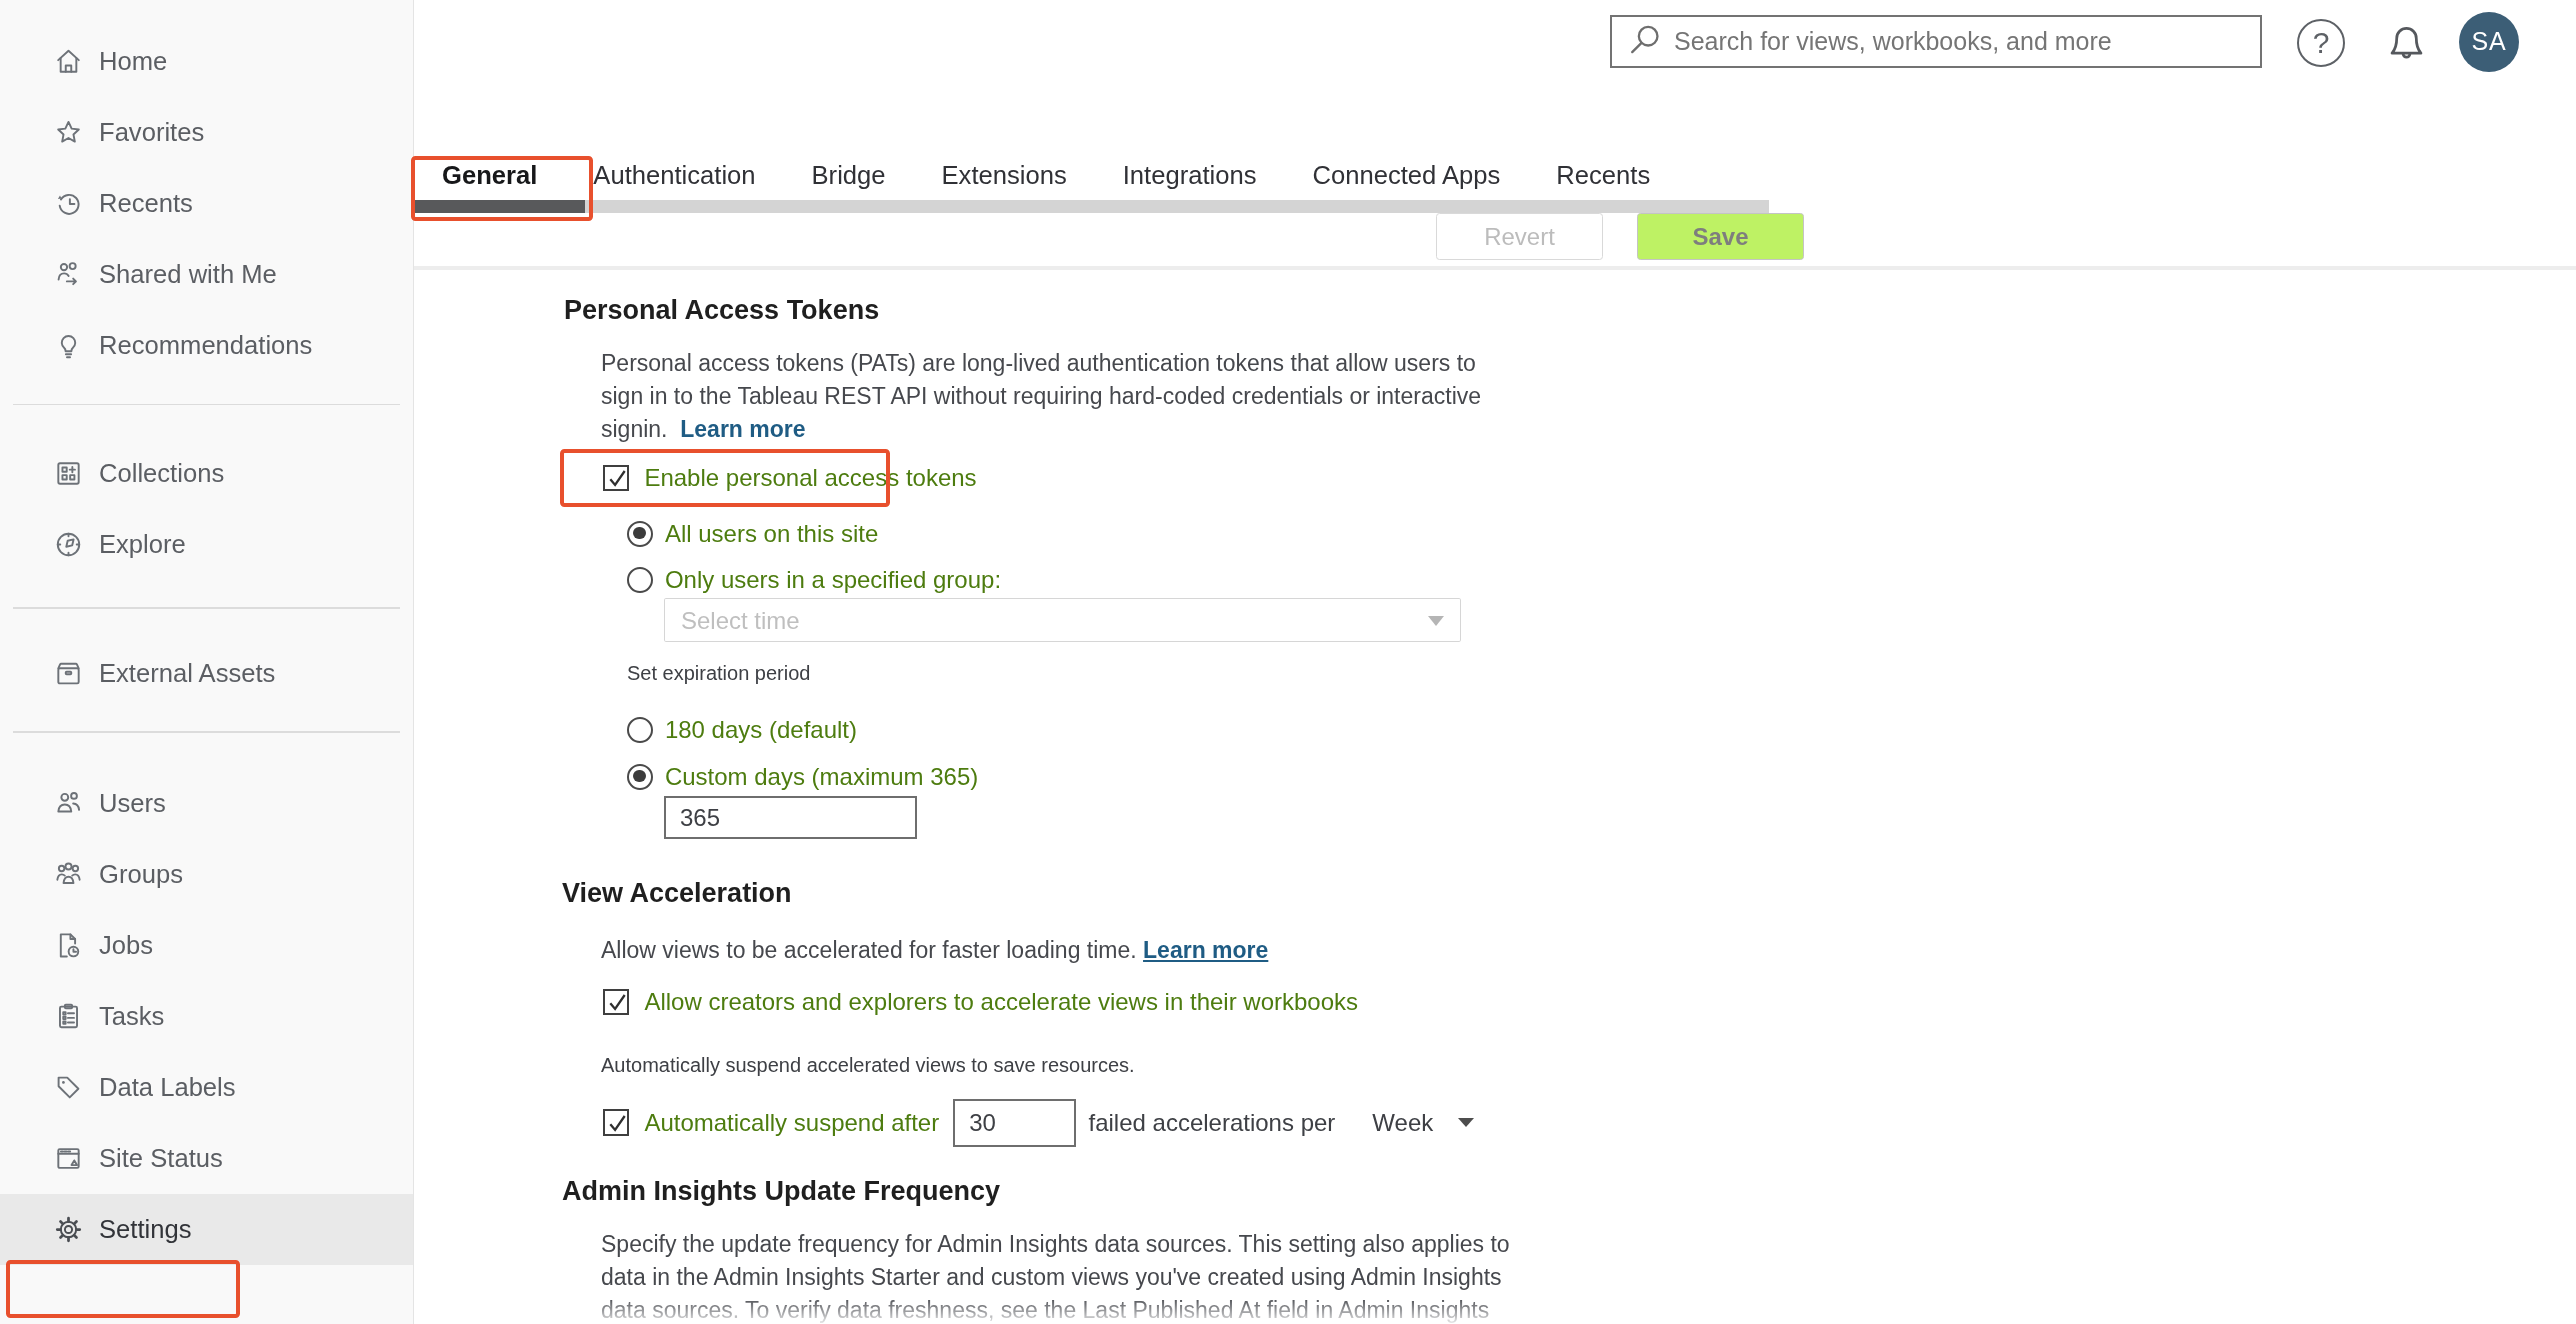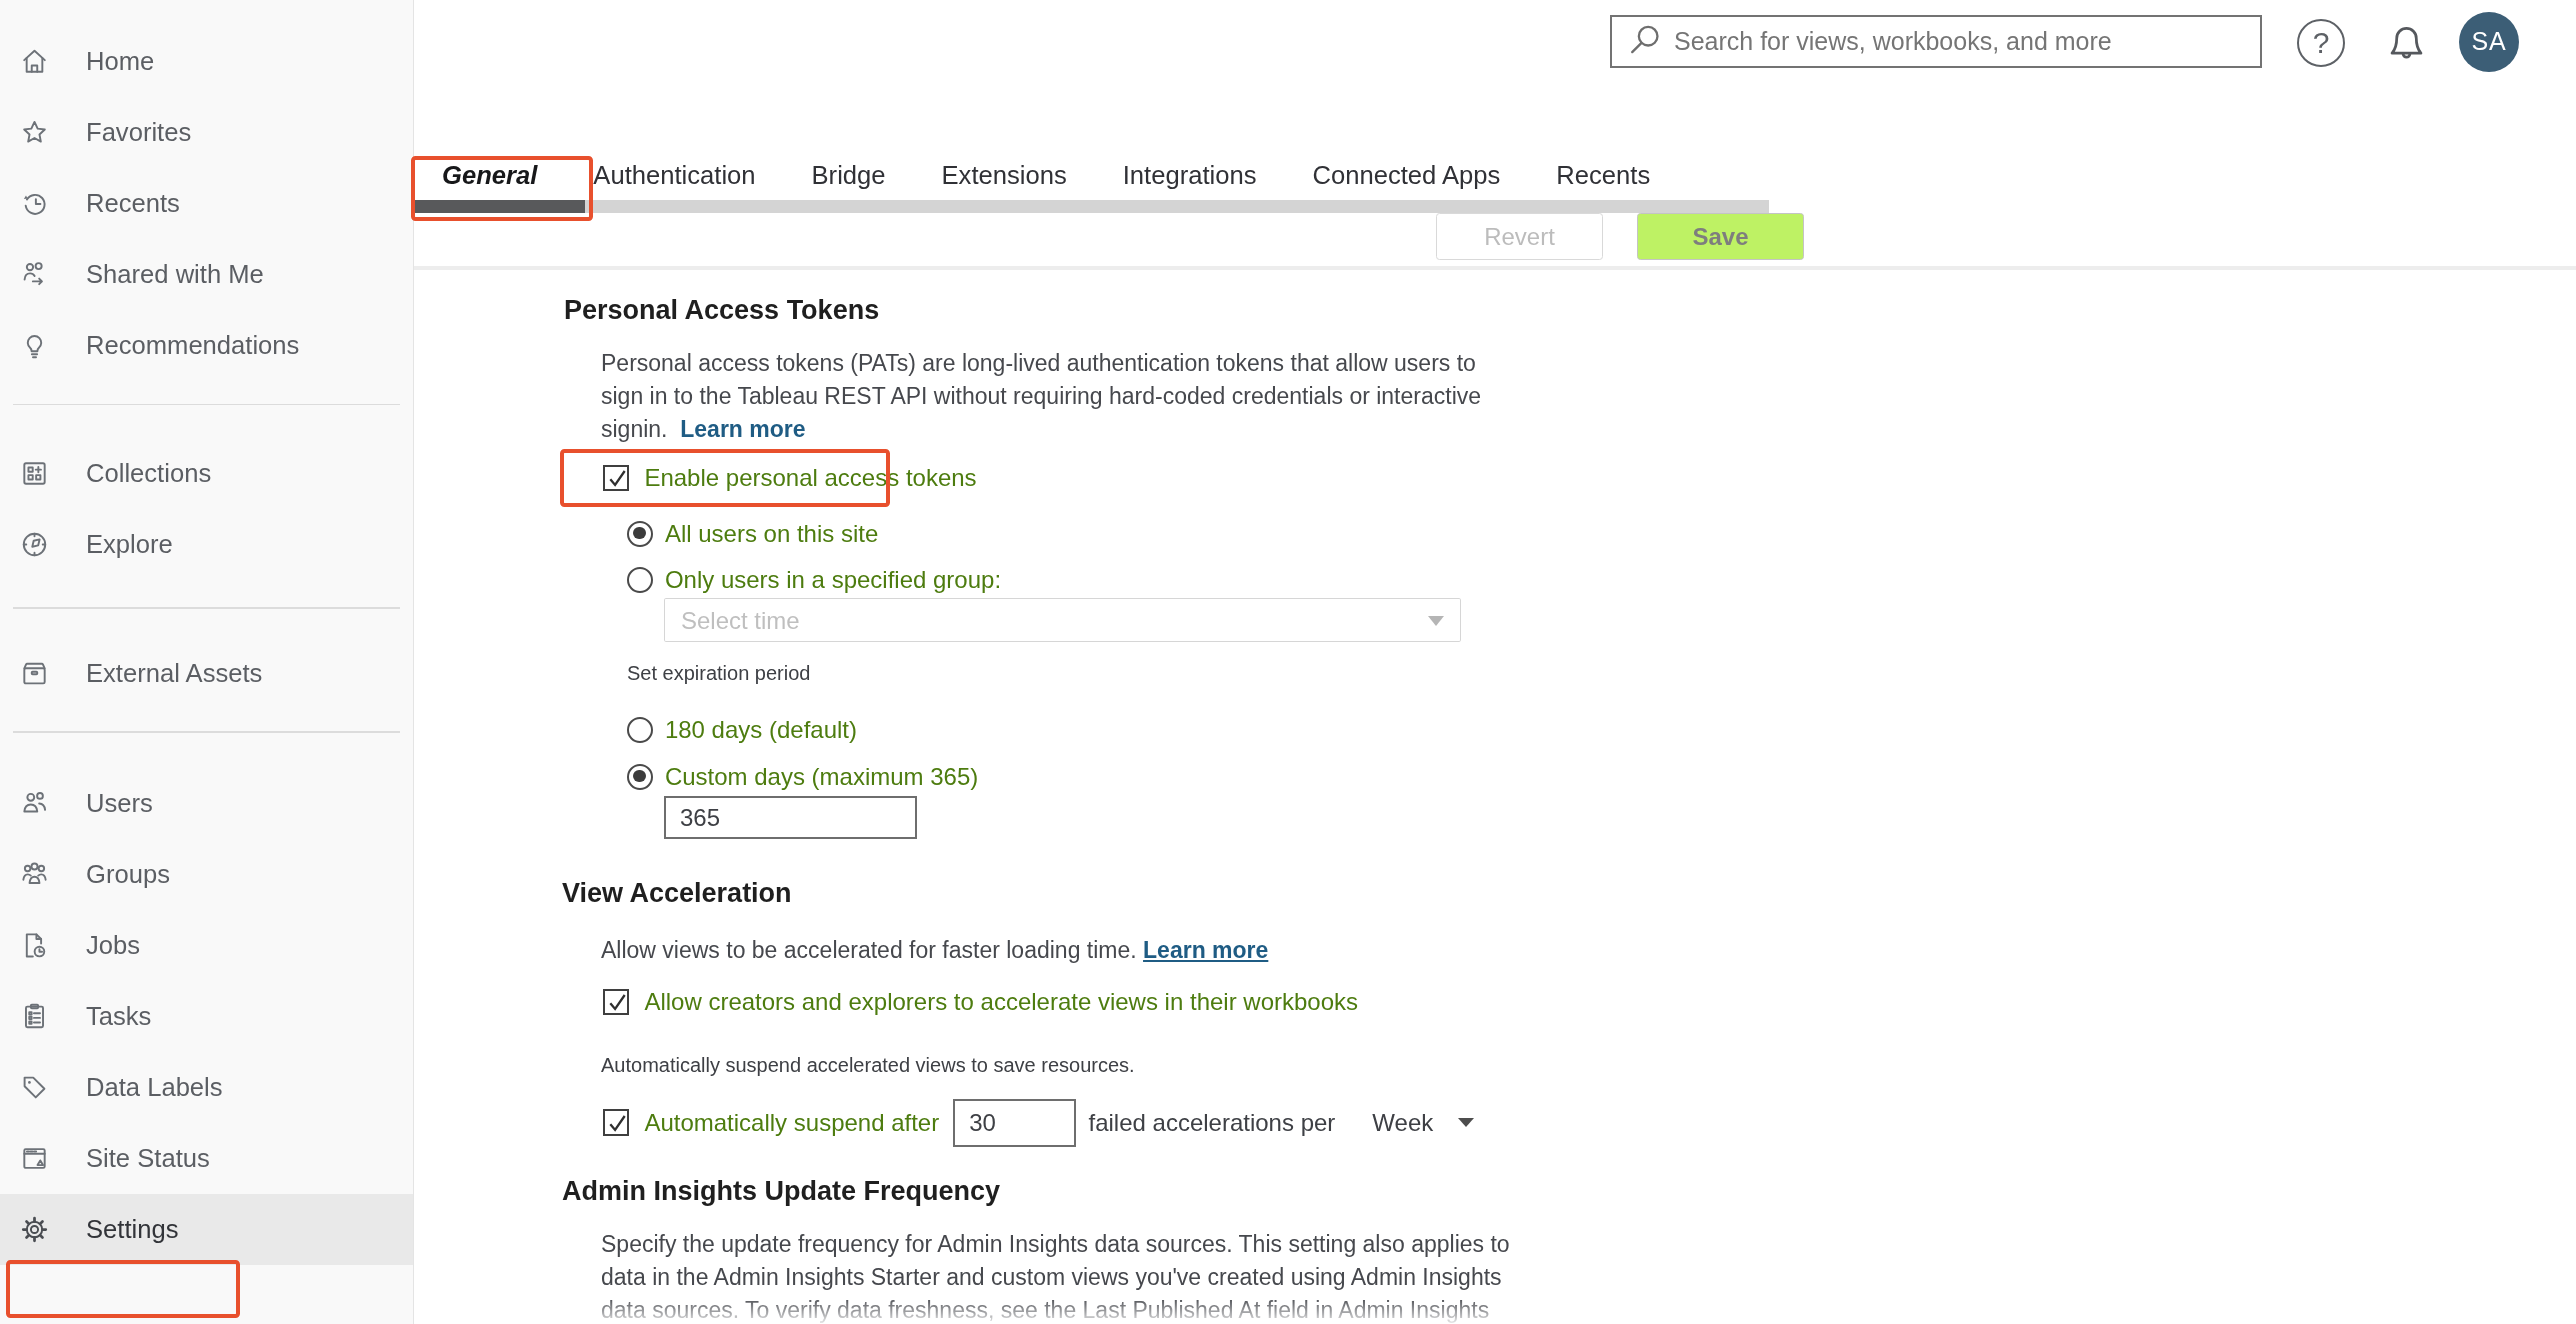--- a/index.html
+++ b/index.html
@@ -8,22 +8,22 @@
     font-family: "Liberation Sans", sans-serif;
     background:#ffffff; color:#46484d; overflow:hidden; position:relative;
   }
   
   .sidebar{
     position:absolute; left:0; top:0; width:414px; height:1325px;
     background:#f9f9f9; border-right:1.8px solid #e4e4e4; padding-top:25.6px;
     z-index:2;
   }
   .s-item{
-    height:71px; display:flex; align-items:center; padding-left:18px;
-    color:#5b5e63; font-size:25.6px; cursor:pointer; white-space:nowrap;gap:21px;
+    height:71px; display:flex; align-items:center; padding-left:52px;
+    color:#5b5e63; font-size:25.6px; cursor:pointer; white-space:nowrap;
   }
   .s-item .s-ic{ width:33px; height:33px; flex:0 0 33px; margin-right:14px;
     stroke:#6d7278; fill:none; stroke-width:1.4; stroke-linecap:round; stroke-linejoin:round; }
   .s-item.sel{ background:#e9e9e9; color:#323439; }
   .s-item.sel .s-ic{ stroke:#4a4d52; }
   .s-div{ height:1.8px; background:#dcdcdc; margin:0 13.2px; }
   .s-div.d1{ margin-top:23px; margin-bottom:33px; }
   .s-div.d2{ margin-top:27px; margin-bottom:29px; }
   .s-div.d3{ margin-top:22px; margin-bottom:35px; }
 
@@ -48,21 +48,21 @@
     stroke:#55585d; fill:none; stroke-width:1.3; stroke-linecap:round; stroke-linejoin:round; cursor:pointer; }
   .avatar{
     position:absolute; left:2459px; top:11.5px; width:60px; height:60px; border-radius:50%;
     display:flex; align-items:center; justify-content:center;
     color:#fff; font-size:25px; letter-spacing:0.9px; cursor:pointer;
   }
 
   
   .tabs{ position:absolute; left:414px; top:161px; display:flex; }
   .tab{ font-size:25.6px; color:#303136; padding:0 28px; cursor:pointer; white-space:nowrap; }
-  .tab.active{ font-weight:bold; color:#17181a;font-style:italic; }
+  .tab.active{ font-weight:bold; color:#17181a; }
   .tab-track{ position:absolute; left:414px; top:200px; width:1355px; height:13.2px; background:#d4d4d4; }
   .tab-indicator{ position:absolute; left:414px; top:200px; width:171px; height:13.2px; background:#58595b; }
   .header-line{ position:absolute; left:414px; top:266px; width:2162px; height:3.5px; background:#ededed; }
 
   .btn{ position:absolute; top:213px; width:167px; height:47px; border-radius:3.5px;
     display:flex; align-items:center; justify-content:center; font-size:24px; cursor:default; }
   .btn-revert{ left:1436px; background:#fff; border:1.8px solid #d9d9d9; color:#bcbcbc; }
   .btn-save{ left:1637px; background:#bef264; border:1.8px solid #c4c4c4; color:#7e7e7e; font-weight:bold; }
 
   

